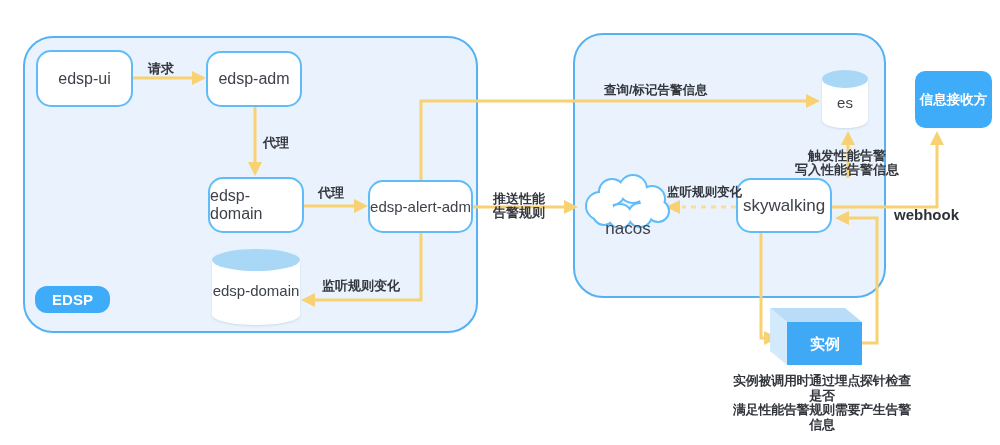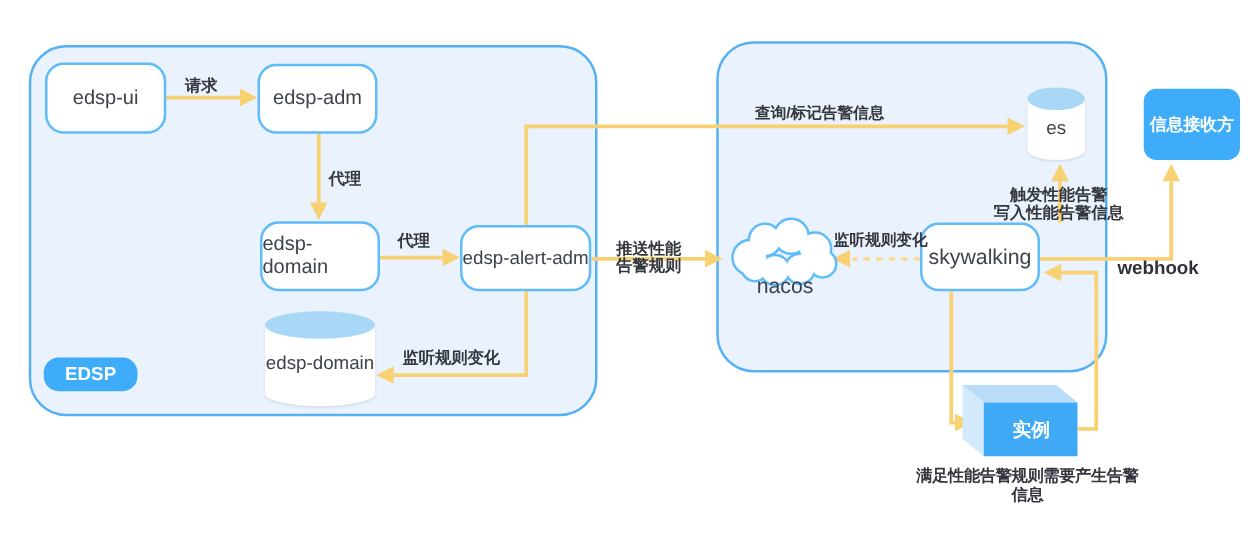--- a/index.html
+++ b/index.html
@@ -193,16 +193,17 @@
     <div>告警规则</div>
   </div>
   <div class="lbl" style="left:667px;top:186px;font-size:12.5px;">监听规则变化</div>
   <div class="lbl ctr" style="left:847px;top:149px;">
     <div>触发性能告警</div>
     <div>写入性能告警信息</div>
   </div>
   <div class="lbl" style="left:894px;top:207px;font-size:15px;font-weight:600;color:#2e3138;">webhook</div>
 
   <div class="caption" style="left:822px;top:374px;">
+    <div>实例被调用时通过埋点探针检查是否</div>
     <div>满足性能告警规则需要产生告警信息</div>
   </div>
 
 </div>
 
 </body></html>

